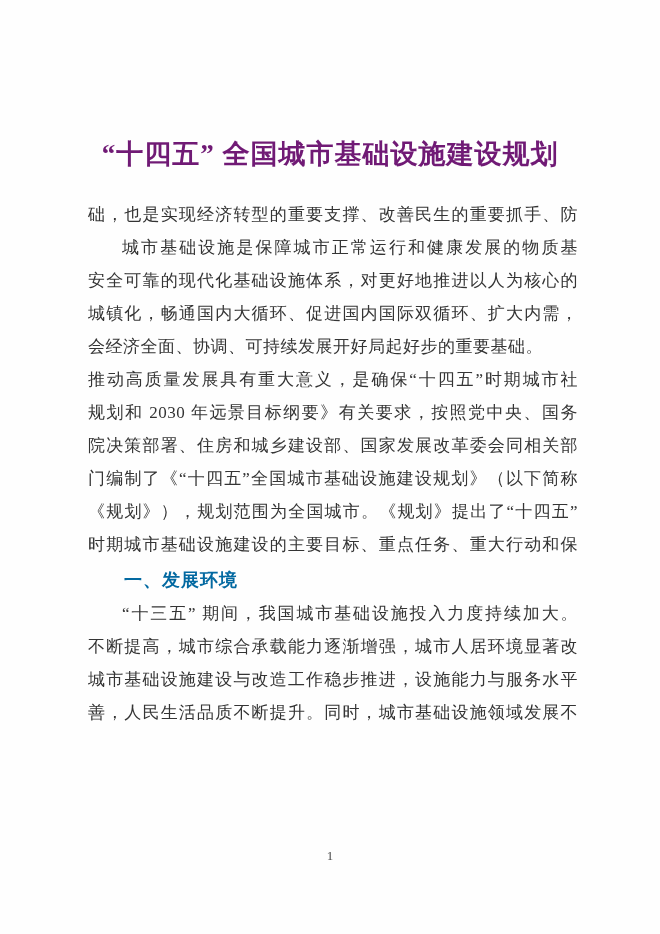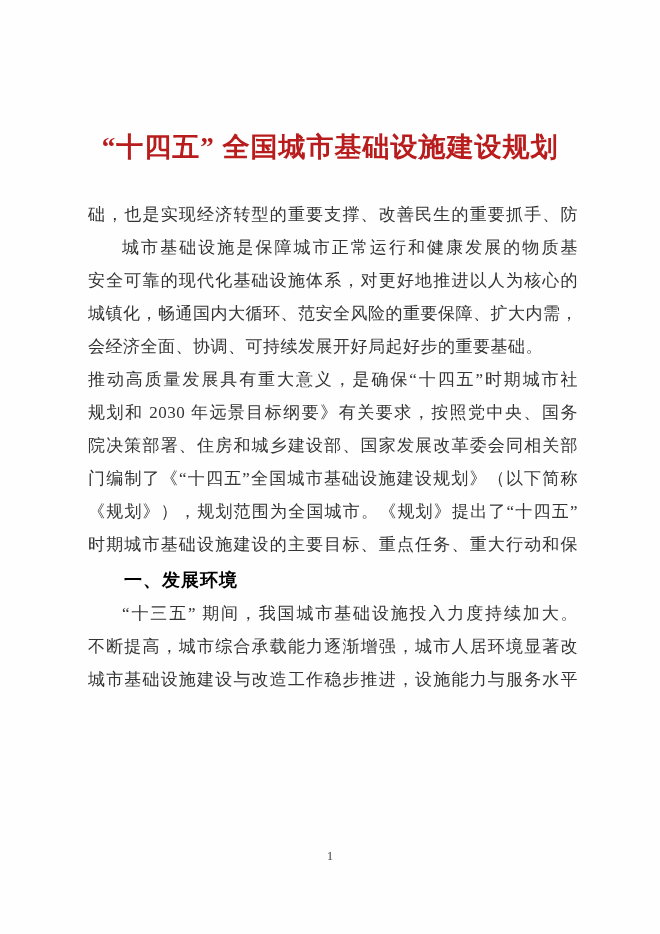--- a/index.html
+++ b/index.html
@@ -13,25 +13,25 @@
     height: 934px;
     background: #fefefe;
     overflow: hidden;
     font-family: "Liberation Serif", "DejaVu Serif", serif;
   }
   .doc-title {
     position: absolute;
     top: 120px;
     left: 0;
     right: 0;
-    margin: 8px;
+    margin: 15px;
     text-align: center;
     font-size: 27px;
     font-weight: bold;
-    color: #b91c1c;
+    color: #701a75;
     letter-spacing: 1px;
     line-height: 38px;
   }
   .doc-body {
     position: absolute;
     top: 198px;
     left: 88px;
     width: 490px;
     color: #343434;
     font-size: 17px;
@@ -49,21 +49,21 @@
   }
   .line.para-end {
     text-align-last: left;
   }
   .section-heading {
     height: 33px;
     line-height: 33px;
     margin-top: 3px;
     font-weight: bold;
     font-size: 18px;
-    color: #000000;
+    color: #0369a1;
     text-indent: 2em;
     letter-spacing: 1px;
   }
   .page-number {
     position: absolute;
     top: 848px;
     left: 0;
     right: 0;
     text-align: center;
     font-size: 13px;
@@ -76,38 +76,39 @@
 <div class="page">
 
   <h1 class="doc-title">“十四五” 全国城市基础设施建设规划</h1>
 
   <div class="doc-body">
 
     <div class="paragraph">
       <div class="line">础，也是实现经济转型的重要支撑、改善民生的重要抓手、防</div>
       <div class="line indent">城市基础设施是保障城市正常运行和健康发展的物质基</div>
       <div class="line">安全可靠的现代化基础设施体系，对更好地推进以人为核心的</div>
-      <div class="line">城镇化，畅通国内大循环、范安全风险的重要保障、扩大内需，</div>
+      <div class="line">城镇化，畅通国内大循环、促进国内国际双循环、扩大内需，</div>
       <div class="line para-end">会经济全面、协调、可持续发展开好局起好步的重要基础。</div>
       <div class="line">推动高质量发展具有重大意义，是确保“十四五”时期城市社</div>
     </div>
 
     <div class="paragraph">
       <div class="line">规划和 2030 年远景目标纲要》有关要求，按照党中央、国务</div>
       <div class="line">院决策部署、住房和城乡建设部、国家发展改革委会同相关部</div>
       <div class="line">门编制了《“十四五”全国城市基础设施建设规划》（以下简称</div>
       <div class="line">《规划》），规划范围为全国城市。《规划》提出了“十四五”</div>
       <div class="line">时期城市基础设施建设的主要目标、重点任务、重大行动和保</div>
     </div>
 
     <div class="section-heading">一、发展环境</div>
 
     <div class="paragraph">
       <div class="line indent">“十三五” 期间，我国城市基础设施投入力度持续加大。</div>
       <div class="line">不断提高，城市综合承载能力逐渐增强，城市人居环境显著改</div>
       <div class="line">城市基础设施建设与改造工作稳步推进，设施能力与服务水平</div>
+      <div class="line">善，人民生活品质不断提升。同时，城市基础设施领域发展不</div>
     </div>
 
   </div>
 
   <div class="page-number">1</div>
 
 </div>
 
 </body></html>

